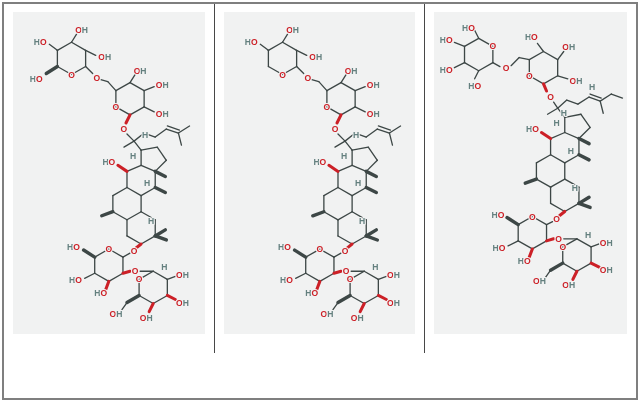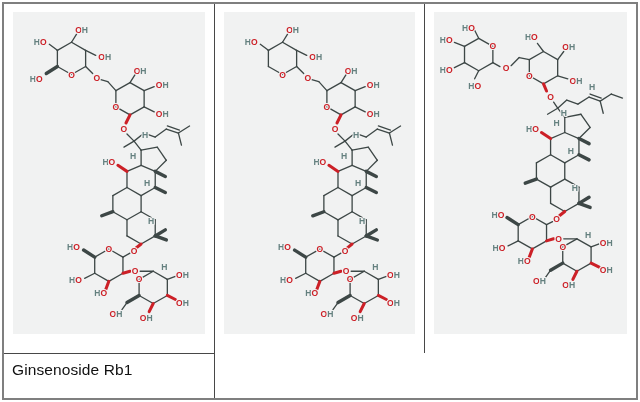--- a/index.html
+++ b/index.html
@@ -364,14 +364,13 @@
           <text x="64" y="233" class="atom"><tspan fill="#64807f">H</tspan><tspan fill="#cc2027">O</tspan></text>
           <text x="89" y="246" class="atom"><tspan fill="#64807f">H</tspan><tspan fill="#cc2027">O</tspan></text>
           <text x="152" y="220" class="atom"><tspan fill="#64807f">H</tspan></text>
           <text x="170" y="228" class="atom"><tspan fill="#cc2027">O</tspan><tspan fill="#64807f">H</tspan></text>
           <text x="170" y="255" class="atom"><tspan fill="#cc2027">O</tspan><tspan fill="#64807f">H</tspan></text>
           <text x="133" y="270" class="atom"><tspan fill="#cc2027">O</tspan><tspan fill="#64807f">H</tspan></text>
           <text x="104" y="266" class="atom"><tspan fill="#cc2027">O</tspan><tspan fill="#64807f">H</tspan></text>
         </svg>
       </div>
     </div>
-    <div class="cell caption c0">Ginsenoside Rb1</div>
   </div>
 
 </body></html>

